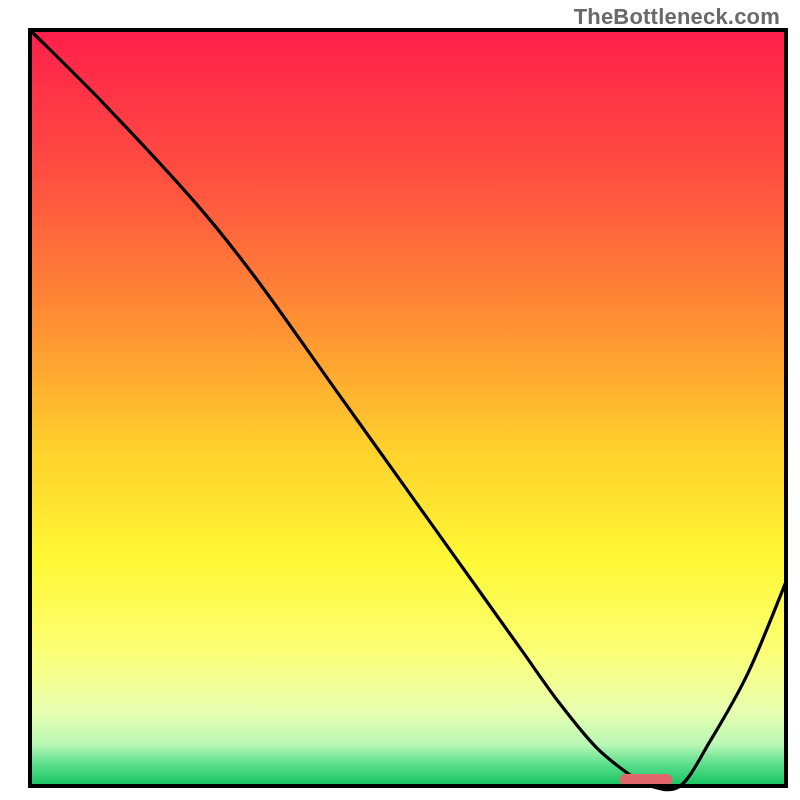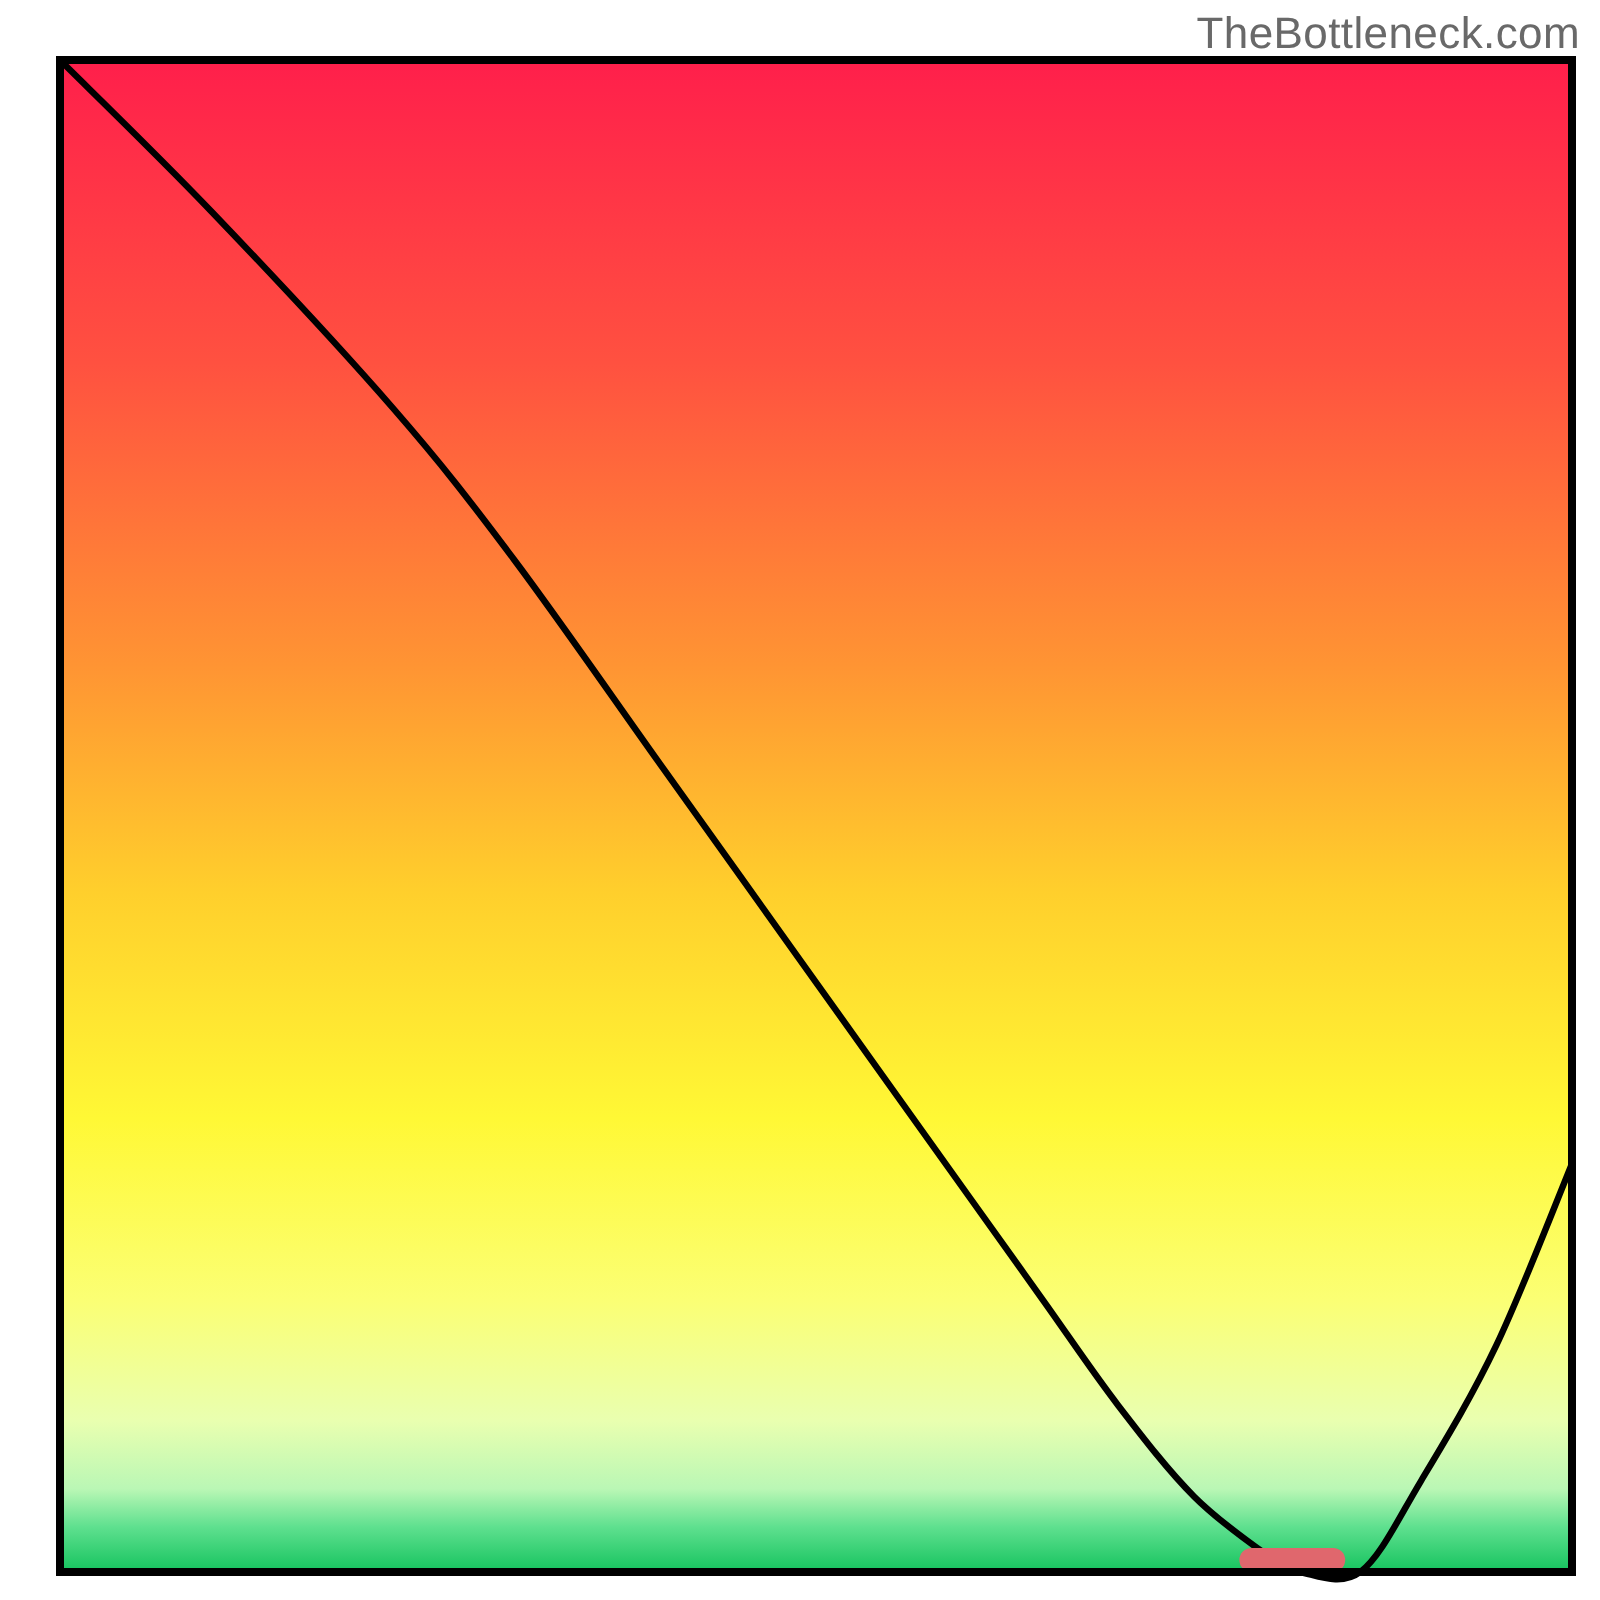--- a/index.html
+++ b/index.html
@@ -12,23 +12,23 @@
     background: #ffffff;
   }
   .canvas {
     position: relative;
     width: 800px;
     height: 800px;
   }
   .watermark {
     position: absolute;
     top: 4px;
-    right: 10px;
+    right: 20px;
     font-size: 22px;
-    font-weight: 400;
+    font-weight: 700;
     color: #696969;
     letter-spacing: 0.2px;
   }
   svg.chart {
     position: absolute;
     top: 0;
     left: 0;
     width: 800px;
     height: 800px;
     display: block;

